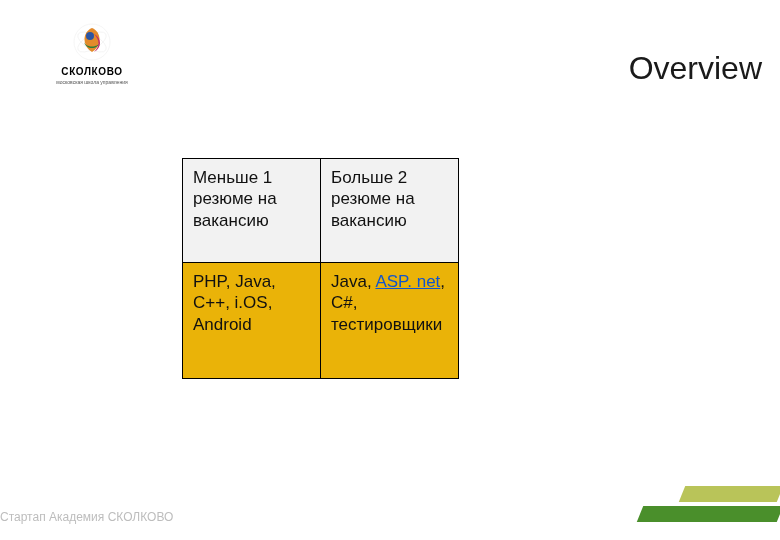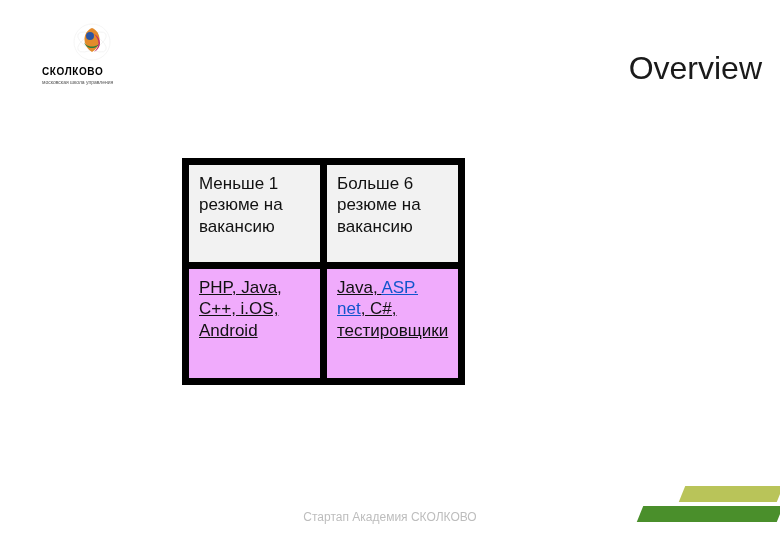--- a/index.html
+++ b/index.html
@@ -9,21 +9,21 @@
       background: #ffffff;
       position: relative;
       font-family: Arial, Helvetica, sans-serif;
       overflow: hidden;
     }
     .logo-wrap {
       position: absolute;
       top: 22px;
       left: 42px;
       width: 100px;
-      text-align: left;
+      text-align: center;
     }
     .logo-mark {
       width: 40px;
       height: 40px;
       margin: 0 auto 4px;
       position: relative;
     }
     .logo-text {
       font-size: 10px;
       font-weight: bold;
@@ -44,47 +44,45 @@
       color: #1a1a1a;
       margin-left: 36px;
     }
     .grid {
       position: absolute;
       top: 158px;
       left: 182px;
       border-collapse: collapse;
     }
     .grid td {
-      border: 7px solid #000000;
+      border: 1px solid #000000;
       padding: 8px 10px 8px 10px;
       width: 138px;
       vertical-align: top;
       font-size: 17px;
       line-height: 1.25;
       color: #111;
     }
     .grid tr.header-row td {
       background: #f2f2f2;
       height: 104px;
     }
     .grid tr.body-row td {
-      background: #f0abfc;
+      background: #eab308;
       height: 116px;
-      text-decoration: underline;
     }
     .link {
       color: #1155cc;
       text-decoration: underline;
     }
     .footer {
       position: absolute;
       bottom: 16px;
       left: 0;
       width: 100%;
-      text-align: center;
       font-size: 12px;
       color: #bdbdbd;
     }
     .bars {
       position: absolute;
       bottom: 18px;
       right: 0;
       width: 140px;
     }
     .bar {
@@ -123,21 +121,21 @@
   <div class="logo-text">СКОЛКОВО</div>
   <div class="logo-sub">московская школа управления</div>
 </div>
 
 <div class="title">Overview</div>
 
 <table class="grid">
   <tbody>
       <tr class="header-row">
     <td>Меньше 1 резюме на вакансию</td>
-    <td>Больше 6 резюме на вакансию</td>
+    <td>Больше 2 резюме на вакансию</td>
   </tr>
   <tr class="body-row">
     <td>PHP, Java, C++, i.OS, Android</td>
     <td>
       <span>Java, </span><a href="#" class="link">ASP. net</a><span>, C#, тестировщики</span>
     </td>
   </tr>
 </tbody>
   </table>
 

